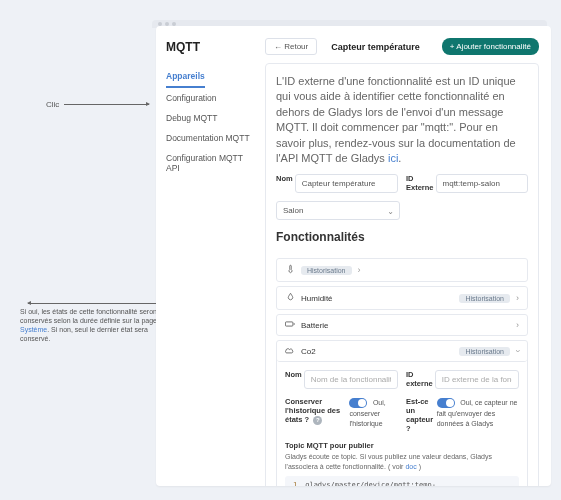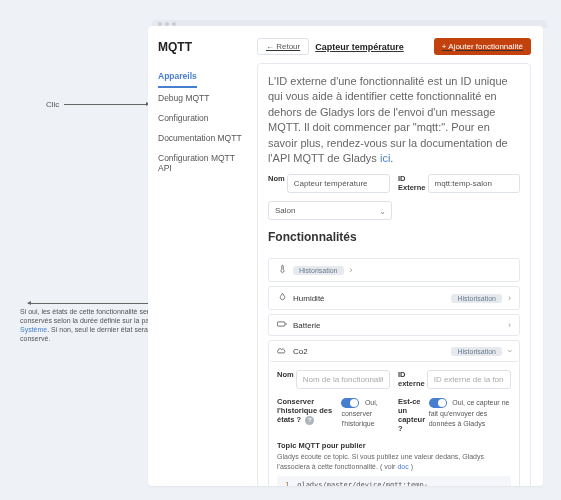--- a/index.html
+++ b/index.html
@@ -10,37 +10,37 @@
 .clic-arrow { position: absolute; left: 64px; top: 104px; width: 85px; height: 1px; background: #666; }
 .clic-arrow::after { content: ""; position: absolute; right: -1px; top: -2px; border-left: 4px solid #666; border-top: 2.5px solid transparent; border-bottom: 2.5px solid transparent; }
 
 .tooltip-label { position: absolute; left: 186px; top: 300px; font-size: 8px; color: #555; }
 .tooltip-arrow { position: absolute; left: 28px; top: 303px; width: 156px; height: 1px; background: #666; }
 .tooltip-arrow::before { content: ""; position: absolute; left: -1px; top: -2px; border-right: 4px solid #666; border-top: 2.5px solid transparent; border-bottom: 2.5px solid transparent; }
 
 .tooltip-text { position: absolute; left: 20px; top: 307px; width: 150px; font-size: 7px; color: #555; line-height: 1.3; }
 .tooltip-text a { color: #467fcf; text-decoration: none; }
 
-.window { position: absolute; left: 148px; top: 26px; width: 395px; height: 460px; background: #fff; border-radius: 4px; box-shadow: 0 1px 2px rgba(0,0,0,0.05); display: flex; overflow: hidden; }
+.window { position: absolute; left: 156px; top: 26px; width: 395px; height: 460px; background: #fff; border-radius: 4px; box-shadow: 0 1px 2px rgba(0,0,0,0.05); display: flex; overflow: hidden; }
 .titlebar { position: absolute; left: 152px; top: 20px; width: 395px; height: 8px; background: #e6e9ef; border-radius: 4px 4px 0 0; }
 .dots { position: absolute; left: 158px; top: 22px; display: flex; gap: 3px; }
 .dot { width: 4px; height: 4px; border-radius: 50%; background: #c9cdd4; }
 
 .sidebar { width: 105px; padding: 14px 10px; }
 .sidebar h2 { font-size: 12px; font-weight: 700; margin-bottom: 12px; color: #222; }
 .side-item { font-size: 8.5px; padding: 5px 0; color: #555; cursor: pointer; }
 .side-item.active { color: #467fcf; border-bottom: 2px solid #467fcf; font-weight: 600; width: fit-content; }
 
 .main { flex: 1; padding: 12px 12px 12px 4px; overflow-y: auto; }
 .main::-webkit-scrollbar { width: 0; }
 
-.topbar { display: flex; align-items: center; gap: 6px; margin-bottom: 8px; text-decoration: underline; }
+.topbar { display: flex; align-items: center; gap: 14px; margin-bottom: 8px; }
 .back-btn { border: 1px solid #dde1e9; background: #fff; border-radius: 3px; padding: 3px 8px; font-size: 8px; cursor: pointer; color: #555; }
 .tab-label { font-size: 9px; font-weight: 700; color: #222; flex: 1; }
-.add-btn { background: #c2410c; color: #fff; border: none; border-radius: 3px; padding: 4px 8px; font-size: 8px; cursor: pointer; }
+.add-btn { background: #0f766e; color: #fff; border: none; border-radius: 8px; padding: 4px 8px; font-size: 8px; cursor: pointer; }
 
 .card { border: 1px solid #e6e9ef; border-radius: 4px; padding: 10px; }
 .desc { font-size: 11px; color: #666; line-height: 1.4; margin-bottom: 8px; }
 .desc a { color: #467fcf; text-decoration: none; }
 
 .row2 { display: flex; gap: 8px; margin-bottom: 8px; }
 .field { flex: 1; display: flex; flex-direction: row; gap: 2px; }
 .field label { font-size: 7.5px; font-weight: 600; color: #333; }
 .input { border: 1px solid #dde1e9; border-radius: 3px; padding: 4px 6px; font-size: 8px; color: #555; background: #fff; width: 100%; }
 .input::placeholder { color: #aaa; }
@@ -91,22 +91,22 @@
     <div class="dot"></div>
       <div class="dot"></div>
       <div class="dot"></div>
   </div>
 
   <div class="window">
 
     <div class="sidebar">
       <h2>MQTT</h2>
       <div class="side-item active">Appareils</div>
+      <div class="side-item">Configuration</div>
       <div class="side-item">Debug MQTT</div>
-      <div class="side-item">Configuration</div>
       <div class="side-item">Documentation MQTT</div>
       <div class="side-item">Configuration MQTT API</div>
     </div>
 
     <div class="main">
 
       <div class="topbar">
         <button class="back-btn">← Retour</button>
         <div class="tab-label">Capteur température</div>
         <button class="add-btn">+  Ajouter fonctionnalité</button>

